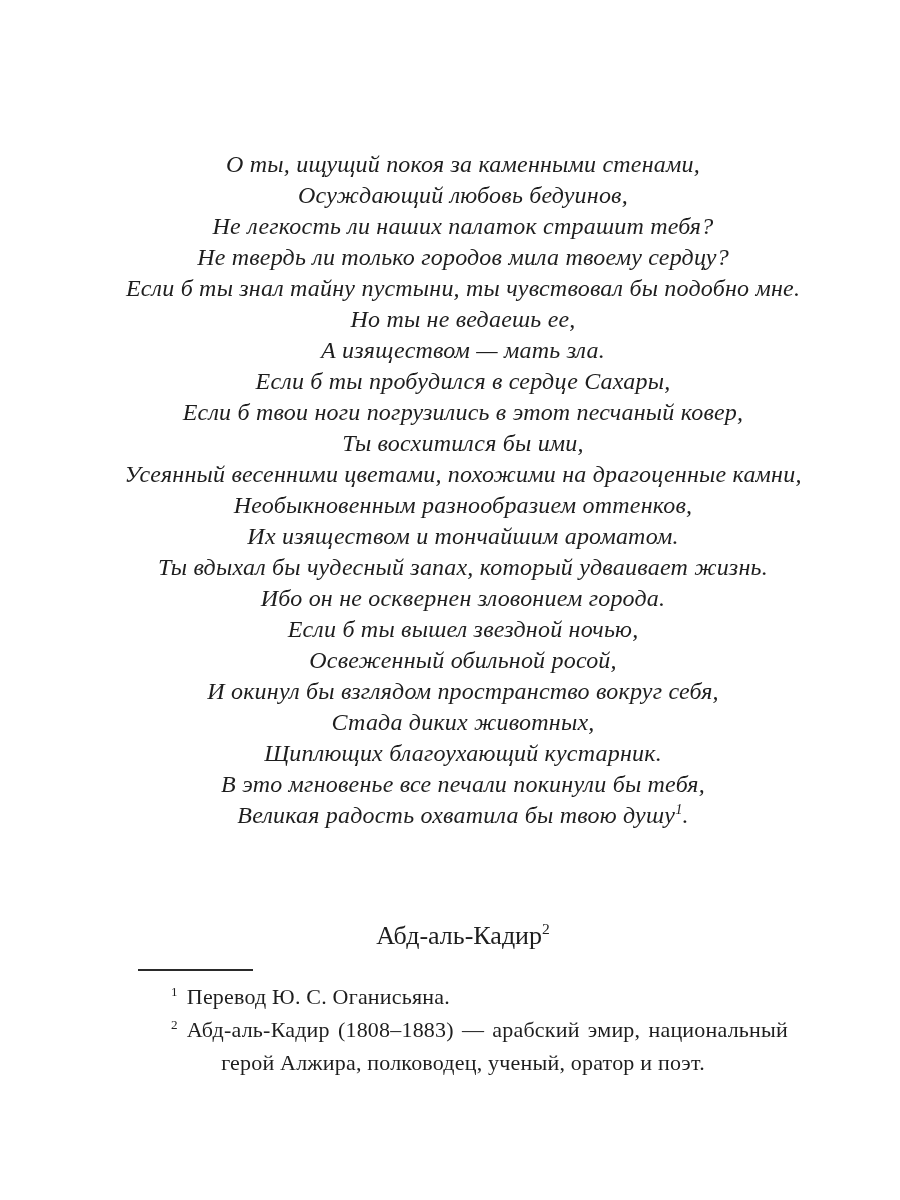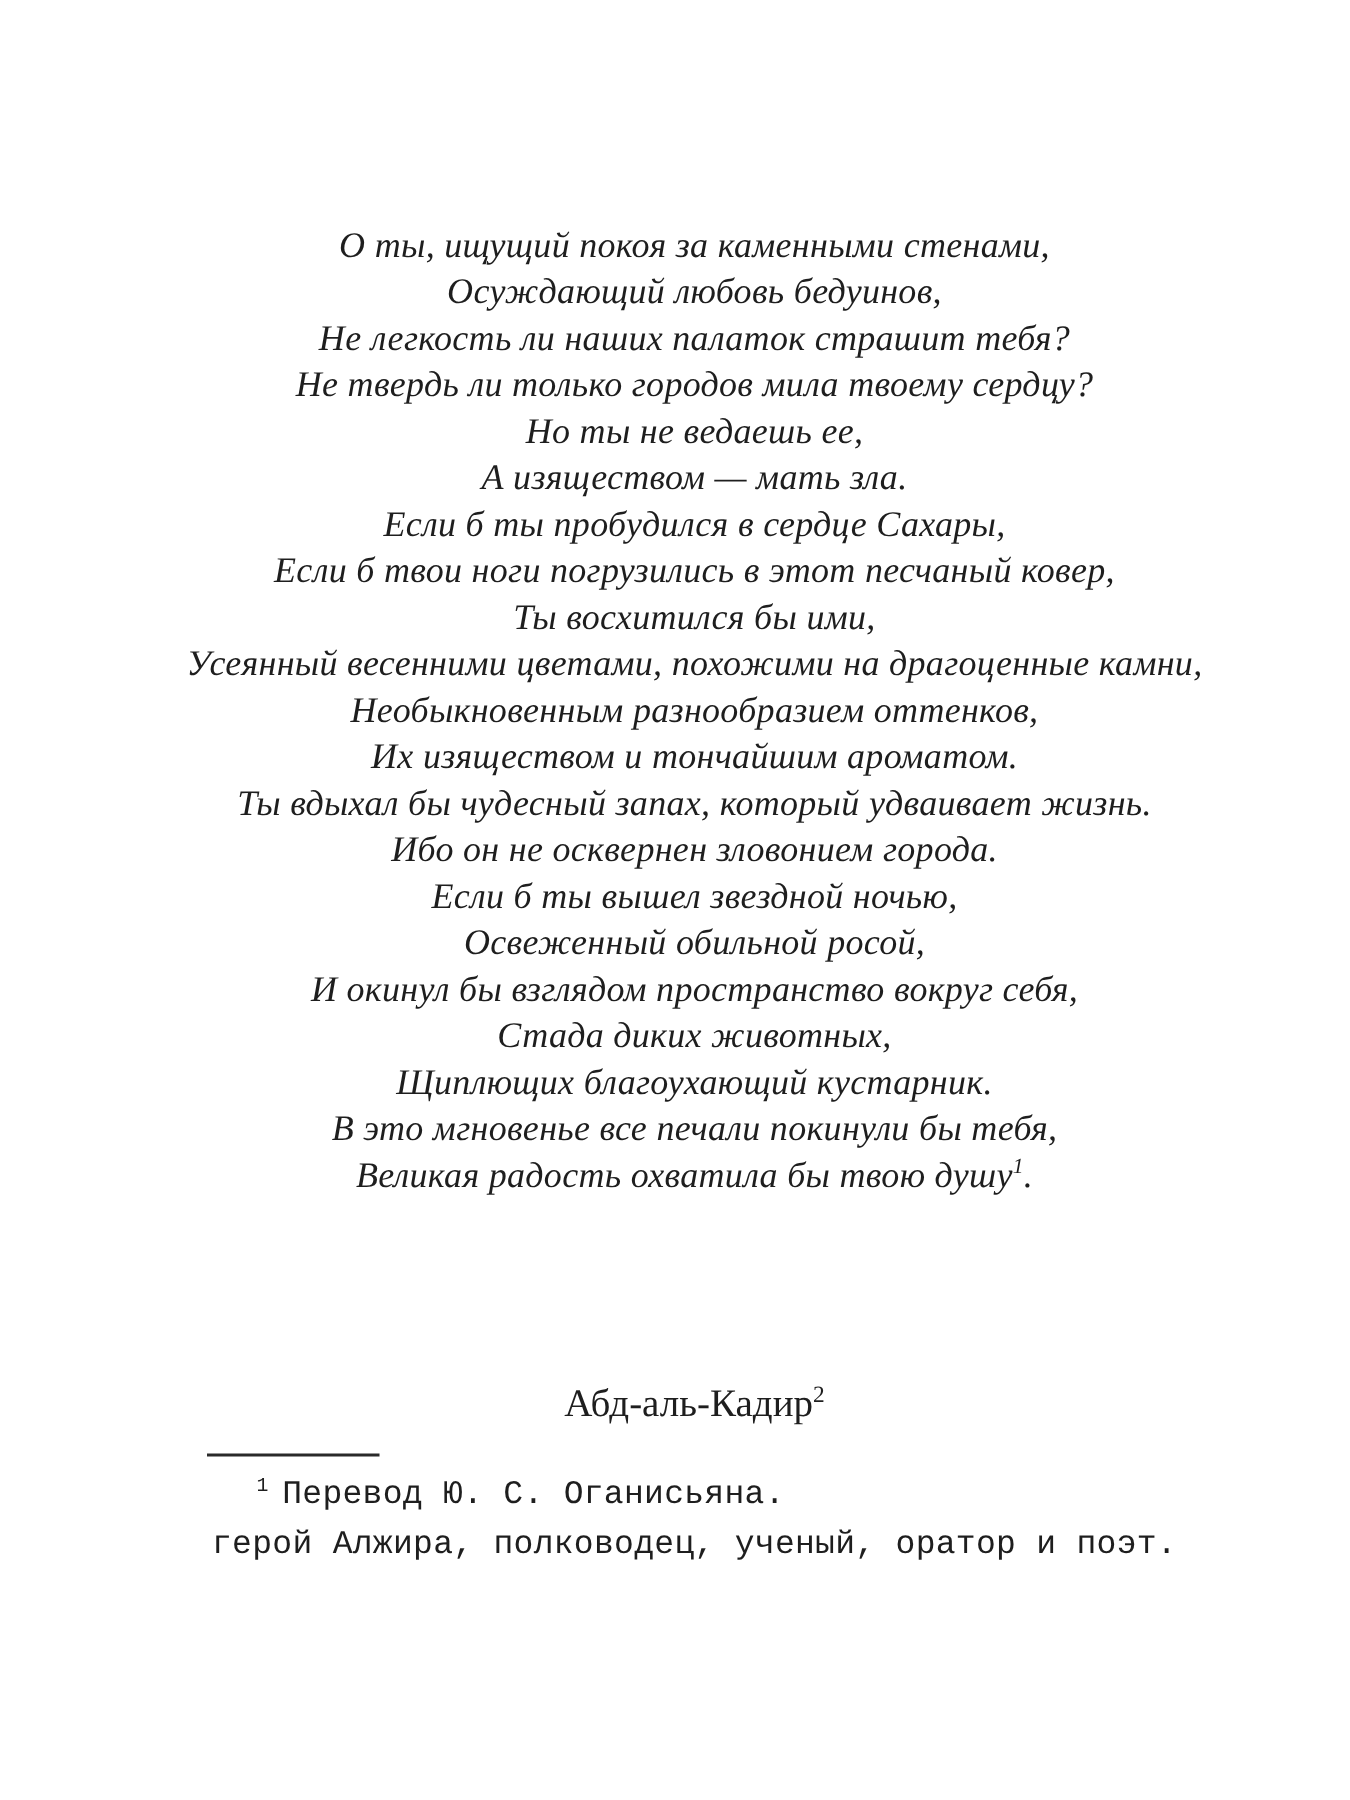--- a/index.html
+++ b/index.html
@@ -61,21 +61,20 @@
     position: absolute;
     top: 980px;
     left: 138px;
     width: 650px;
     font-size: 22px;
     line-height: 33px;
     letter-spacing: 0.2px;
   }
   .footnote {
     margin: 0;
-    font-family: Liberation Mono, monospace;
   }
   .footnote-first-line {
     text-indent: 33px;
   }
   .footnote-justified {
     text-align: justify;
     text-align-last: justify;
   }
   .footnote-marker {
     margin-right: 9px;
@@ -87,20 +86,21 @@
 </head>
 <body>
 
 <div class="page">
 
   <div class="poem">
     <div class="poem-line">О ты, ищущий покоя за каменными стенами,</div>
     <div class="poem-line">Осуждающий любовь бедуинов,</div>
     <div class="poem-line">Не легкость ли наших палаток страшит тебя?</div>
     <div class="poem-line">Не твердь ли только городов мила твоему сердцу?</div>
+    <div class="poem-line">Если б ты знал тайну пустыни, ты чувствовал бы подобно мне.</div>
     <div class="poem-line">Но ты не ведаешь ее,</div>
     <div class="poem-line">А изяществом — мать зла.</div>
     <div class="poem-line">Если б ты пробудился в сердце Сахары,</div>
     <div class="poem-line">Если б твои ноги погрузились в этот песчаный ковер,</div>
     <div class="poem-line">Ты восхитился бы ими,</div>
     <div class="poem-line">Усеянный весенними цветами, похожими на драгоценные камни,</div>
     <div class="poem-line">Необыкновенным разнообразием оттенков,</div>
     <div class="poem-line">Их изяществом и тончайшим ароматом.</div>
     <div class="poem-line">Ты вдыхал бы чудесный запах, который удваивает жизнь.</div>
     <div class="poem-line">Ибо он не осквернен зловонием города.</div>
@@ -118,16 +118,19 @@
   <div class="attribution">
     <span>Абд-аль-Кадир</span><sup>2</sup>
   </div>
 
   <div class="footnote-rule"></div>
 
   <div class="footnotes">
     <p class="footnote footnote-first-line">
       <sup class="footnote-marker">1</sup><span>Перевод Ю. С. Оганисьяна.</span>
     </p>
+    <p class="footnote footnote-first-line footnote-justified">
+      <sup class="footnote-marker">2</sup><span>Абд-аль-Кадир (1808–1883) — арабский эмир, национальный</span>
+    </p>
     <p class="footnote footnote-cont-line">герой Алжира, полководец, ученый, оратор и поэт.</p>
   </div>
 
 </div>
 
 </body></html>

